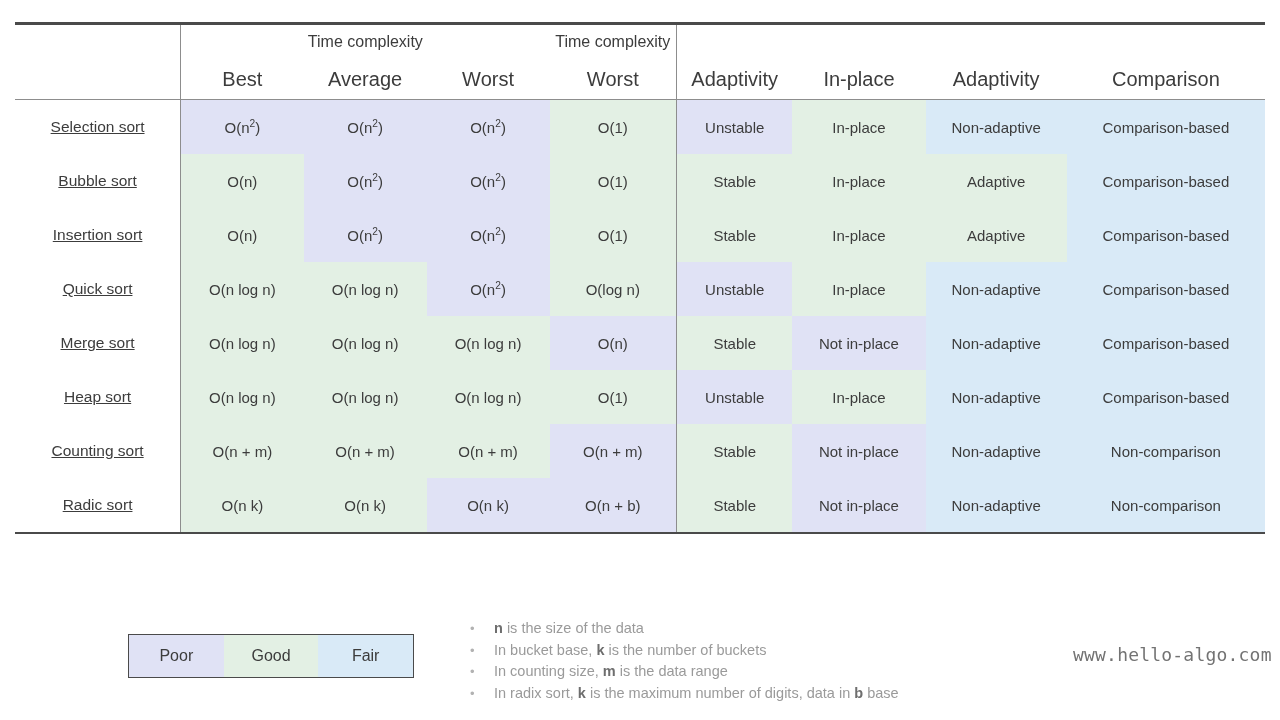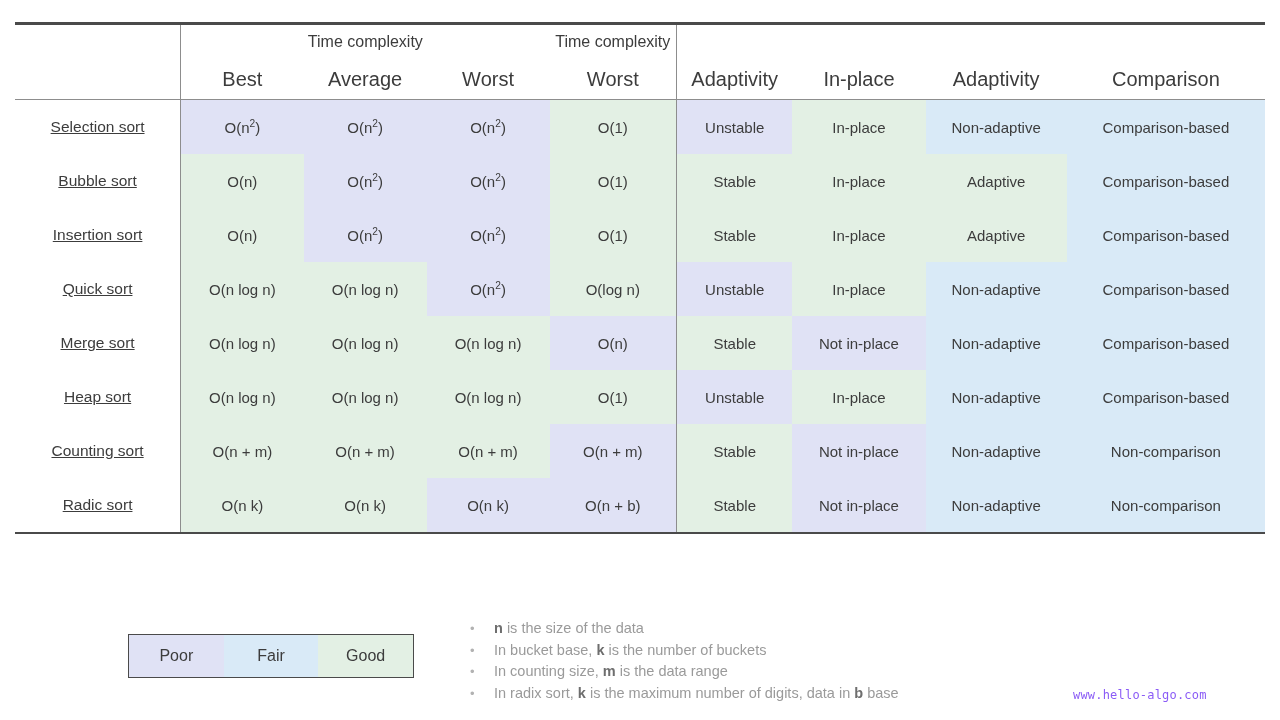--- a/index.html
+++ b/index.html
@@ -132,24 +132,24 @@
     color: #b2b2b2;
     font-size: 13px;
     text-align: left;
   }
   .note-text b { color: #6e6e6e; font-weight: bold; }
 
   
   .watermark {
     position: absolute;
     left: 1073px;
-    top: 688px;
+    top: 644px;
     font-family: "DejaVu Sans Mono", monospace;
-    font-size: 12px;
-    color: #8b5cf6;
+    font-size: 18px;
+    color: #737373;
     letter-spacing: 0.2px;
   }
 </style>
 </head>
 <body>
 
 <div id="page">
 
   <div class="table-wrap">
     <table class="cmp">
@@ -271,22 +271,22 @@
             <td class="q-poor">Not in-place</td>
             <td class="q-fair">Non-adaptive</td>
             <td class="q-fair">Non-comparison</td>
           </tr>
         </tbody>
     </table>
   </div>
 
   <div class="legend">
       <div class="seg poor" style="background: rgb(224, 226, 245);">Poor</div>
+      <div class="seg good" style="background: rgb(227, 240, 228);">Good</div>
       <div class="seg fair" style="background: rgb(217, 234, 247);">Fair</div>
-      <div class="seg good" style="background: rgb(227, 240, 228);">Good</div>
     </div>
 
   <div class="notes">
       <div class="note-line">
         <span class="note-bullet">•</span>
         <span class="note-text"><b>n</b><span> is the size of the data</span></span>
       </div>
       <div class="note-line">
         <span class="note-bullet">•</span>
         <span class="note-text"><span>In bucket base, </span><b>k</b><span> is the number of buckets</span></span>

